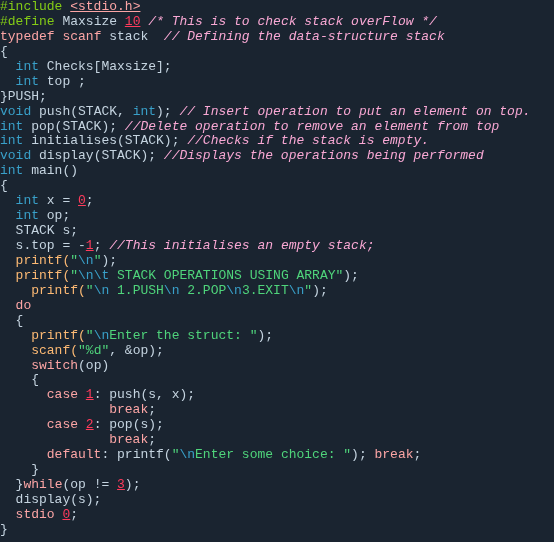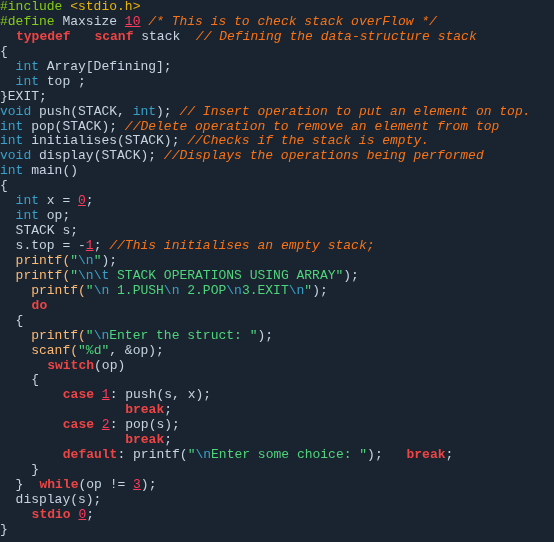--- a/index.html
+++ b/index.html
@@ -13,42 +13,42 @@
     width: 554px;
     height: 542px;
     overflow: hidden;
   }
   pre {
     margin: 0;
     padding: 0;
     white-space: pre;
     font-family: inherit;
   }
-  .kw   { color: #ef4444; font-weight: bold; padding-left: 16px; }   
+  .kw   { color: #fca5a5; font-weight: normal; }   
   .pp   { color: #84cc16; }                      
-  .inc  { color: #eab308; }                      
+  .inc  { color: #fca5a5; text-decoration: underline; }                      
   .mac  { color: #c5d4e0; }                      
   .num  { color: #ff3b5c; text-decoration: underline; }                      
   .type { color: #39a0c9; }                      
-  .cmt  { color: #f97316; font-style: italic; text-align: center; }  
+  .cmt  { color: #f9a8d4; font-style: italic; text-align: center; }  
   .str  { color: #4fd47b; }                      
   .esc  { color: #39a0c9; }                      
   .txt  { color: #c5d4e0; }                      
   .fn   { color: #fdba74; }                      
 </style>
 </head>
 <body>
 
 <pre><span class="pp">#include </span><span class="inc">&lt;stdio.h&gt;</span>
 <span class="pp">#define </span><span class="mac">Maxsize </span><span class="num">10</span><span class="cmt"> /* This is to check stack overFlow */</span>
 <span class="kw">typedef</span><span class="txt"> </span><span class="kw">scanf</span><span class="txt"> </span><span class="txt">stack  </span><span class="cmt">// Defining the data-structure stack</span>
 <span class="txt">{</span>
-<span class="txt">  </span><span class="type">int</span><span class="txt"> Array[Defining];</span>
+<span class="txt">  </span><span class="type">int</span><span class="txt"> Checks[Maxsize];</span>
 <span class="txt">  </span><span class="type">int</span><span class="txt"> top ;</span>
-<span class="txt">}EXIT;</span>
+<span class="txt">}PUSH;</span>
 <span class="type">void</span><span class="txt"> push(STACK, </span><span class="type">int</span><span class="txt">); </span><span class="cmt">// Insert operation to put an element on top.</span>
 <span class="type">int</span><span class="txt"> pop(STACK); </span><span class="cmt">//Delete operation to remove an element from top</span>
 <span class="type">int</span><span class="txt"> initialises(STACK); </span><span class="cmt">//Checks if the stack is empty.</span>
 <span class="type">void</span><span class="txt"> display(STACK); </span><span class="cmt">//Displays the operations being performed</span>
 <span class="type">int</span><span class="txt"> main()</span>
 <span class="txt">{</span>
 <span class="txt">  </span><span class="type">int</span><span class="txt"> x = </span><span class="num">0</span><span class="txt">;</span>
 <span class="txt">  </span><span class="type">int</span><span class="txt"> op;</span>
 <span class="txt">  </span><span class="txt">STACK s;</span>
 <span class="txt">  </span><span class="txt">s.top = -</span><span class="num">1</span><span class="txt">; </span><span class="cmt">//This initialises an empty stack;</span>

